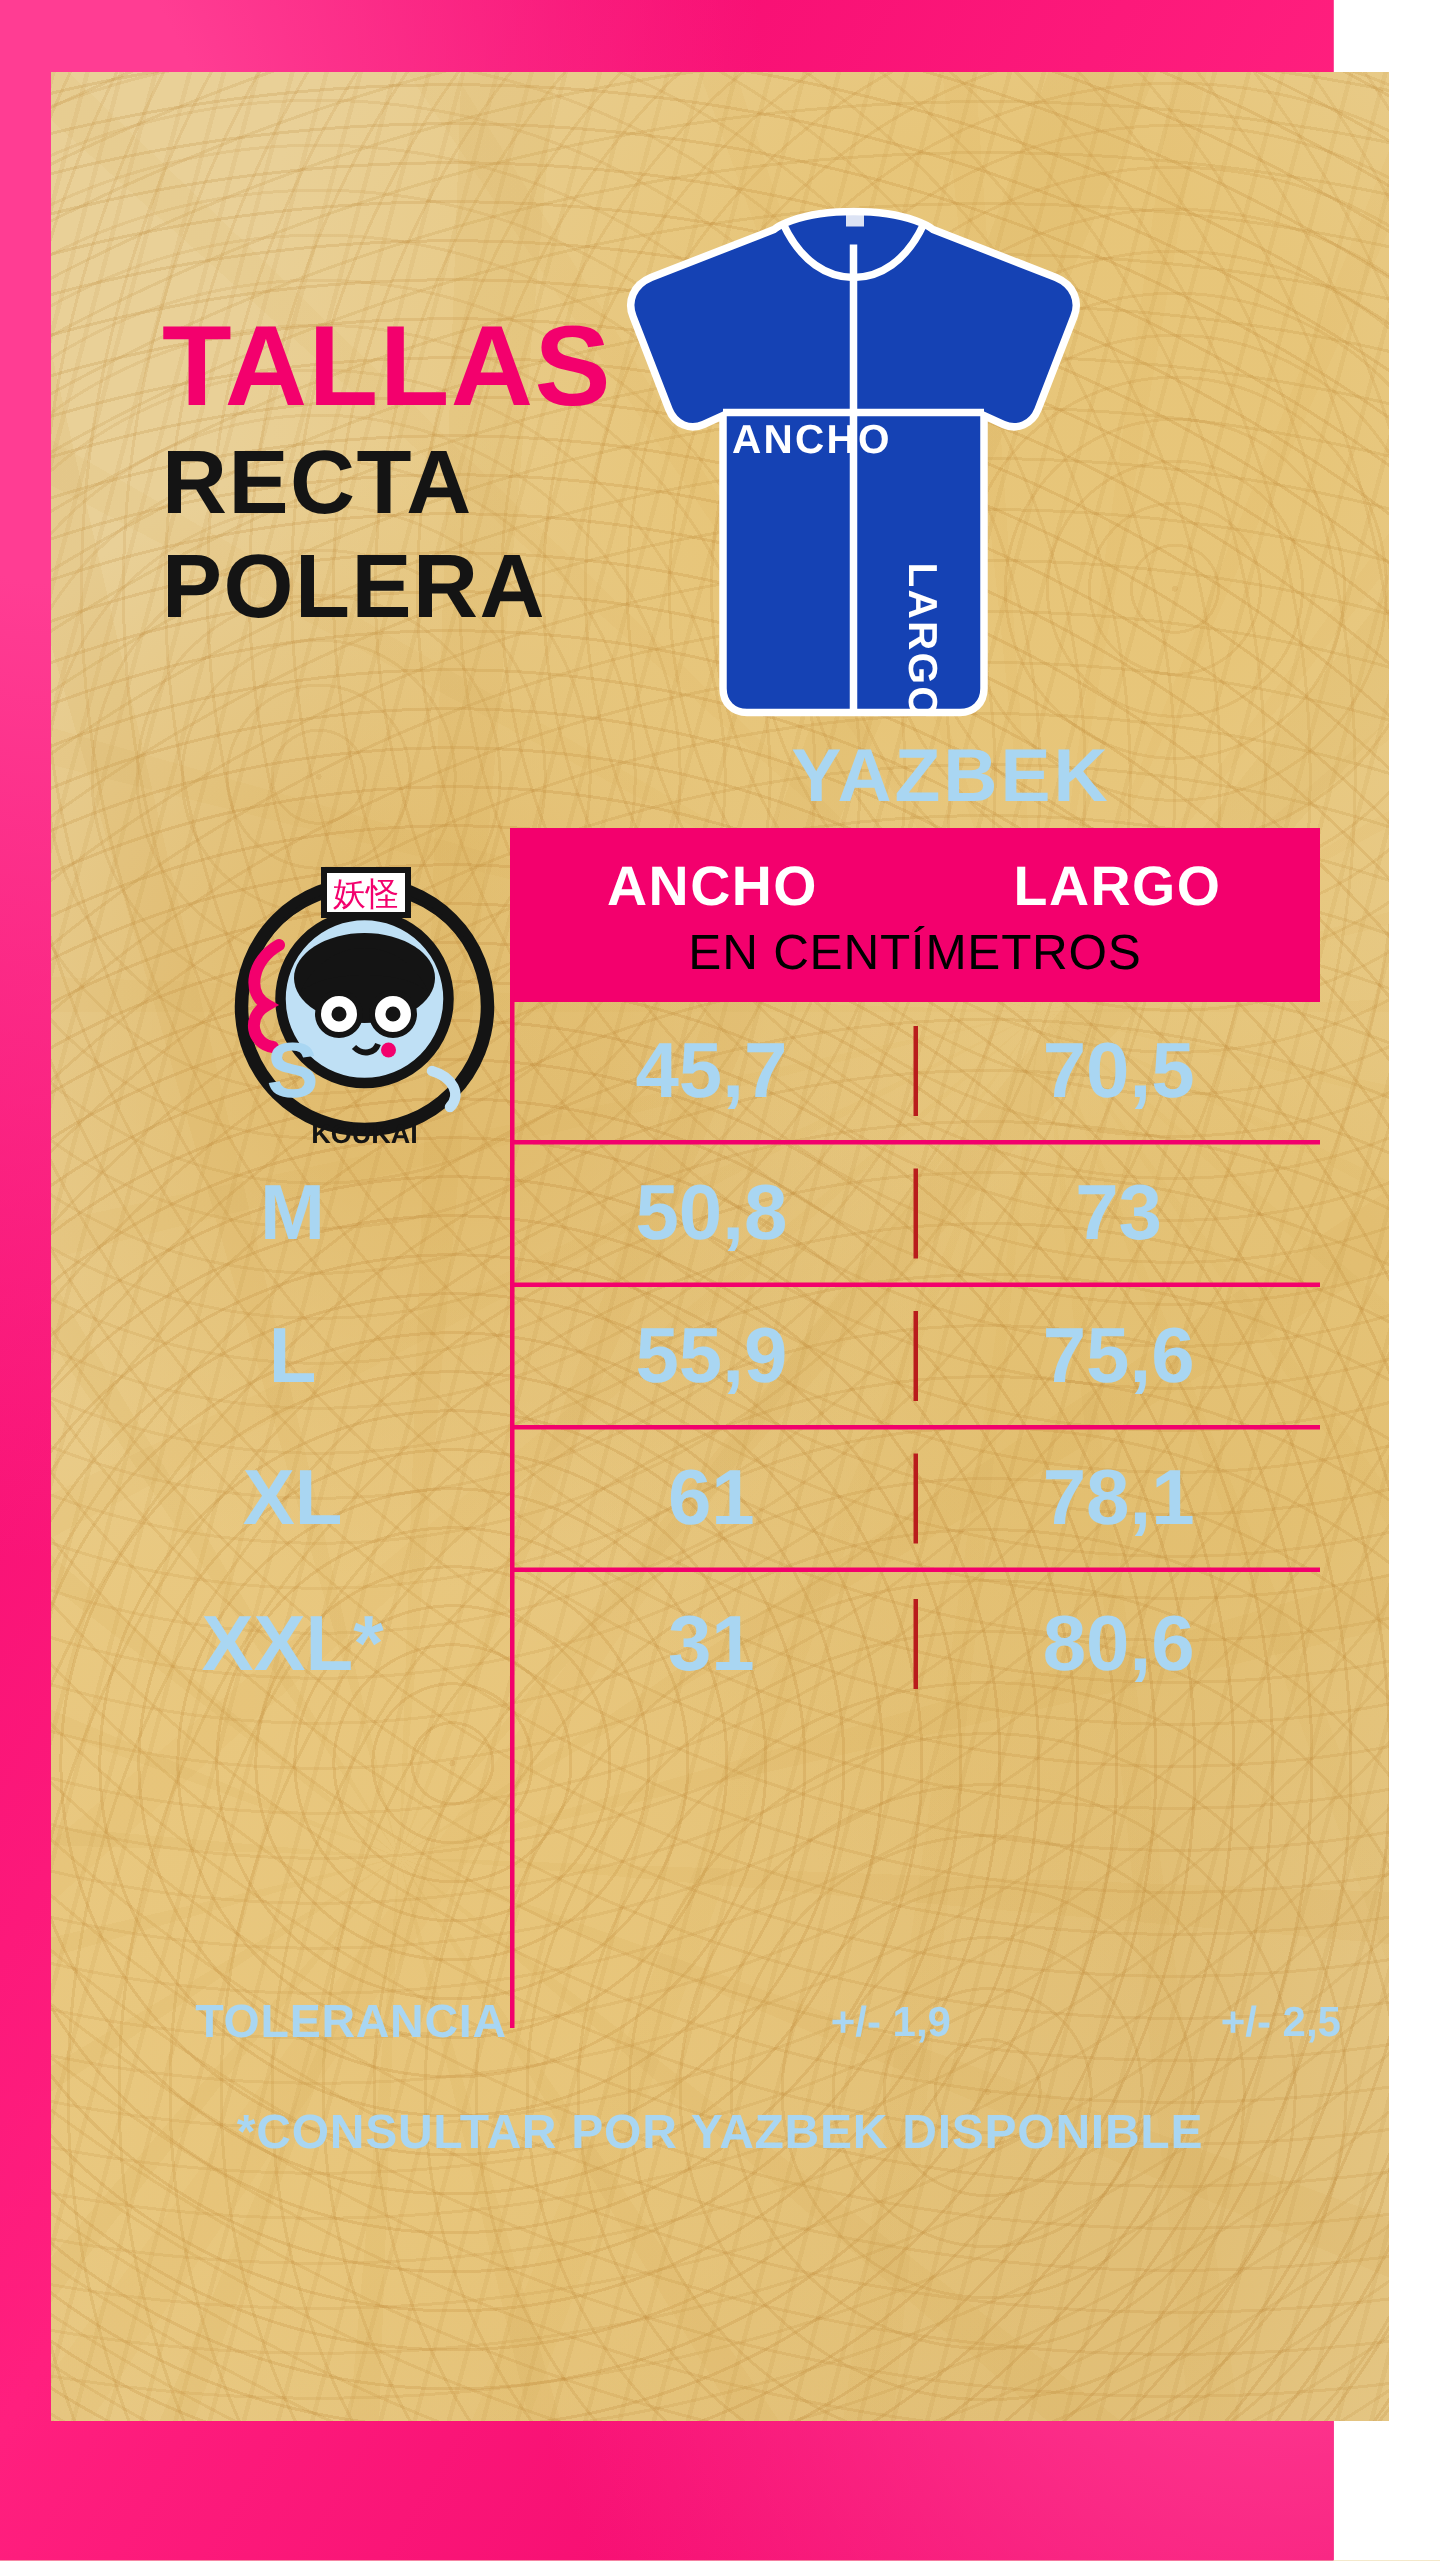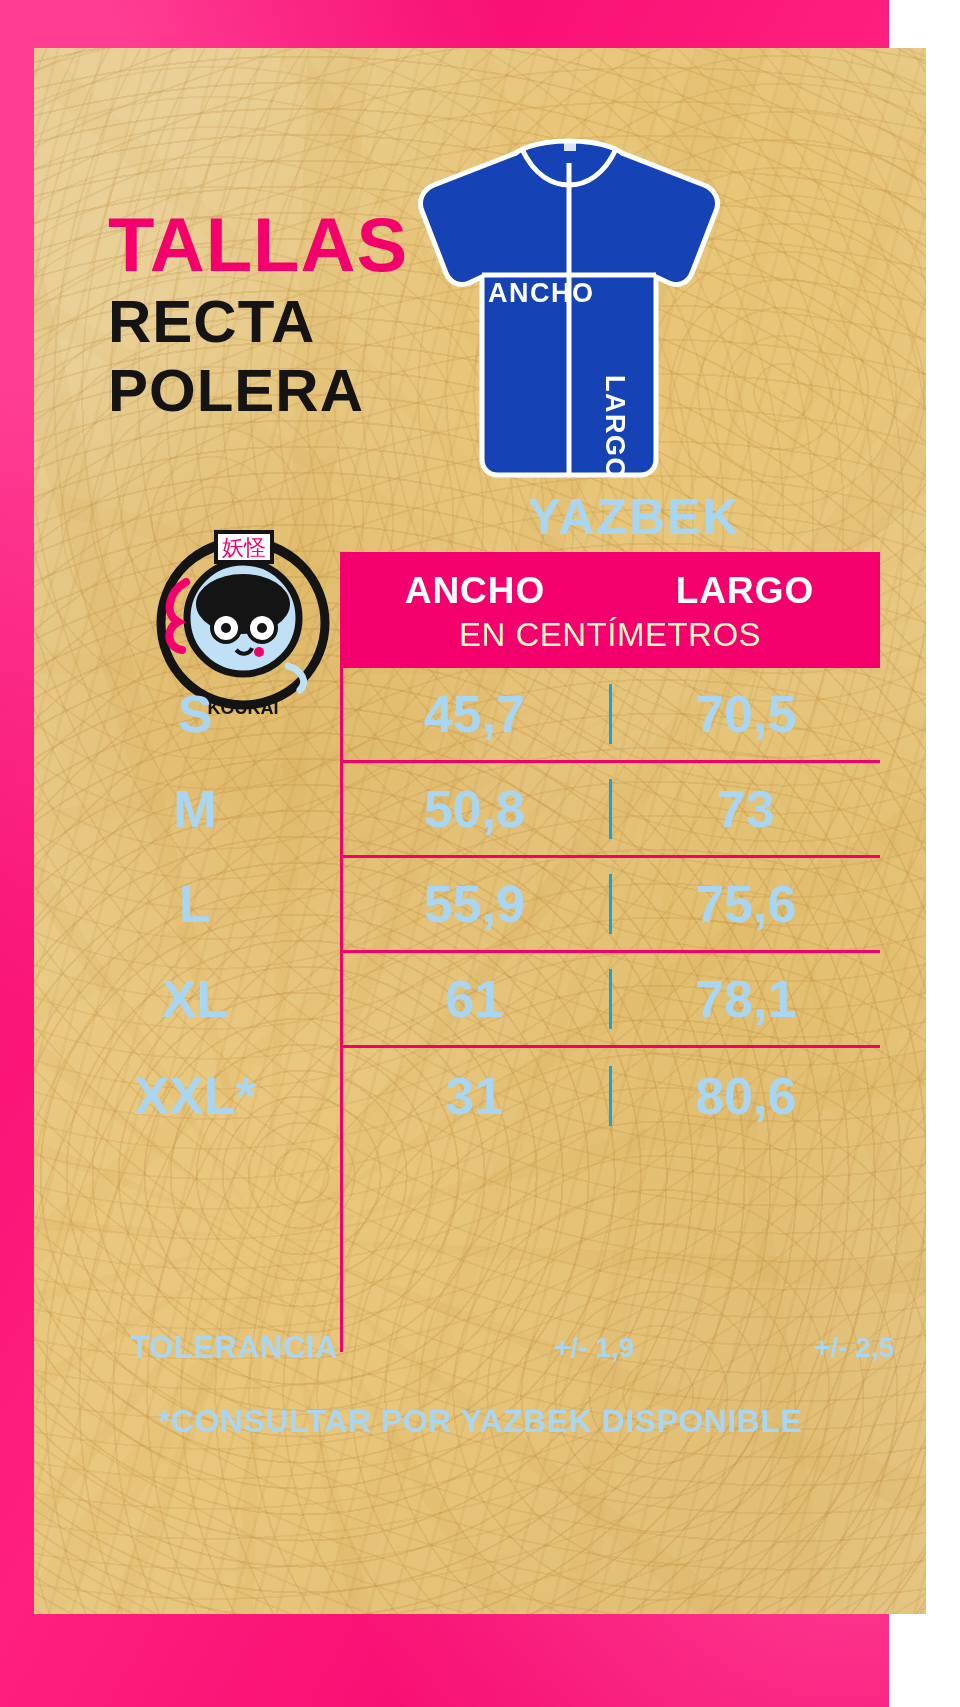--- a/index.html
+++ b/index.html
@@ -121,21 +121,21 @@
     font-weight: 700;
     font-size: 50px;
     letter-spacing: 2px;
     color: #a9d6f2;
   }
 
   
   .logo-wrap {
     position: absolute;
     left: 104px;
-    top: 470px;
+    top: 518px;
     width: 210px;
     height: 210px;
   }
   .logo-wrap svg { width: 100%; height: 100%; display: block; }
 
   
   .table {
     position: absolute;
     left: 306px;
     top: 504px;
@@ -150,21 +150,21 @@
     display: flex;
   }
   .thead-row .cell {
     flex: 1;
     color: #ffffff;
     font-weight: 800;
     font-size: 37px;
     letter-spacing: 1px;
   }
   .thead-unit {
-    color: #fef9c3;
+    color: #000000;
     font-weight: 400;
     font-size: 33px;
     letter-spacing: .5px;
     margin-top: 4px;
   }
 
   .rows { position: relative; }
   .row {
     display: flex;
     align-items: center;
@@ -182,21 +182,21 @@
     font-size: 52px;
   }
   .row { position: relative; }
   .row .val {
     flex: 1;
     text-align: center;
     color: #a9d6f2;
     font-weight: 800;
     font-size: 52px;
   }
-  .row .val.first { border-right: 3px solid #0ea5e9; }
+  .row .val.first { border-right: 3px solid #b91c1c; }
   .vline-left {
     position: absolute;
     left: 306px;
     top: 504px;
     width: 3px;
     background: #f3006d;
   }
 
   .tol-row {
     position: absolute;

